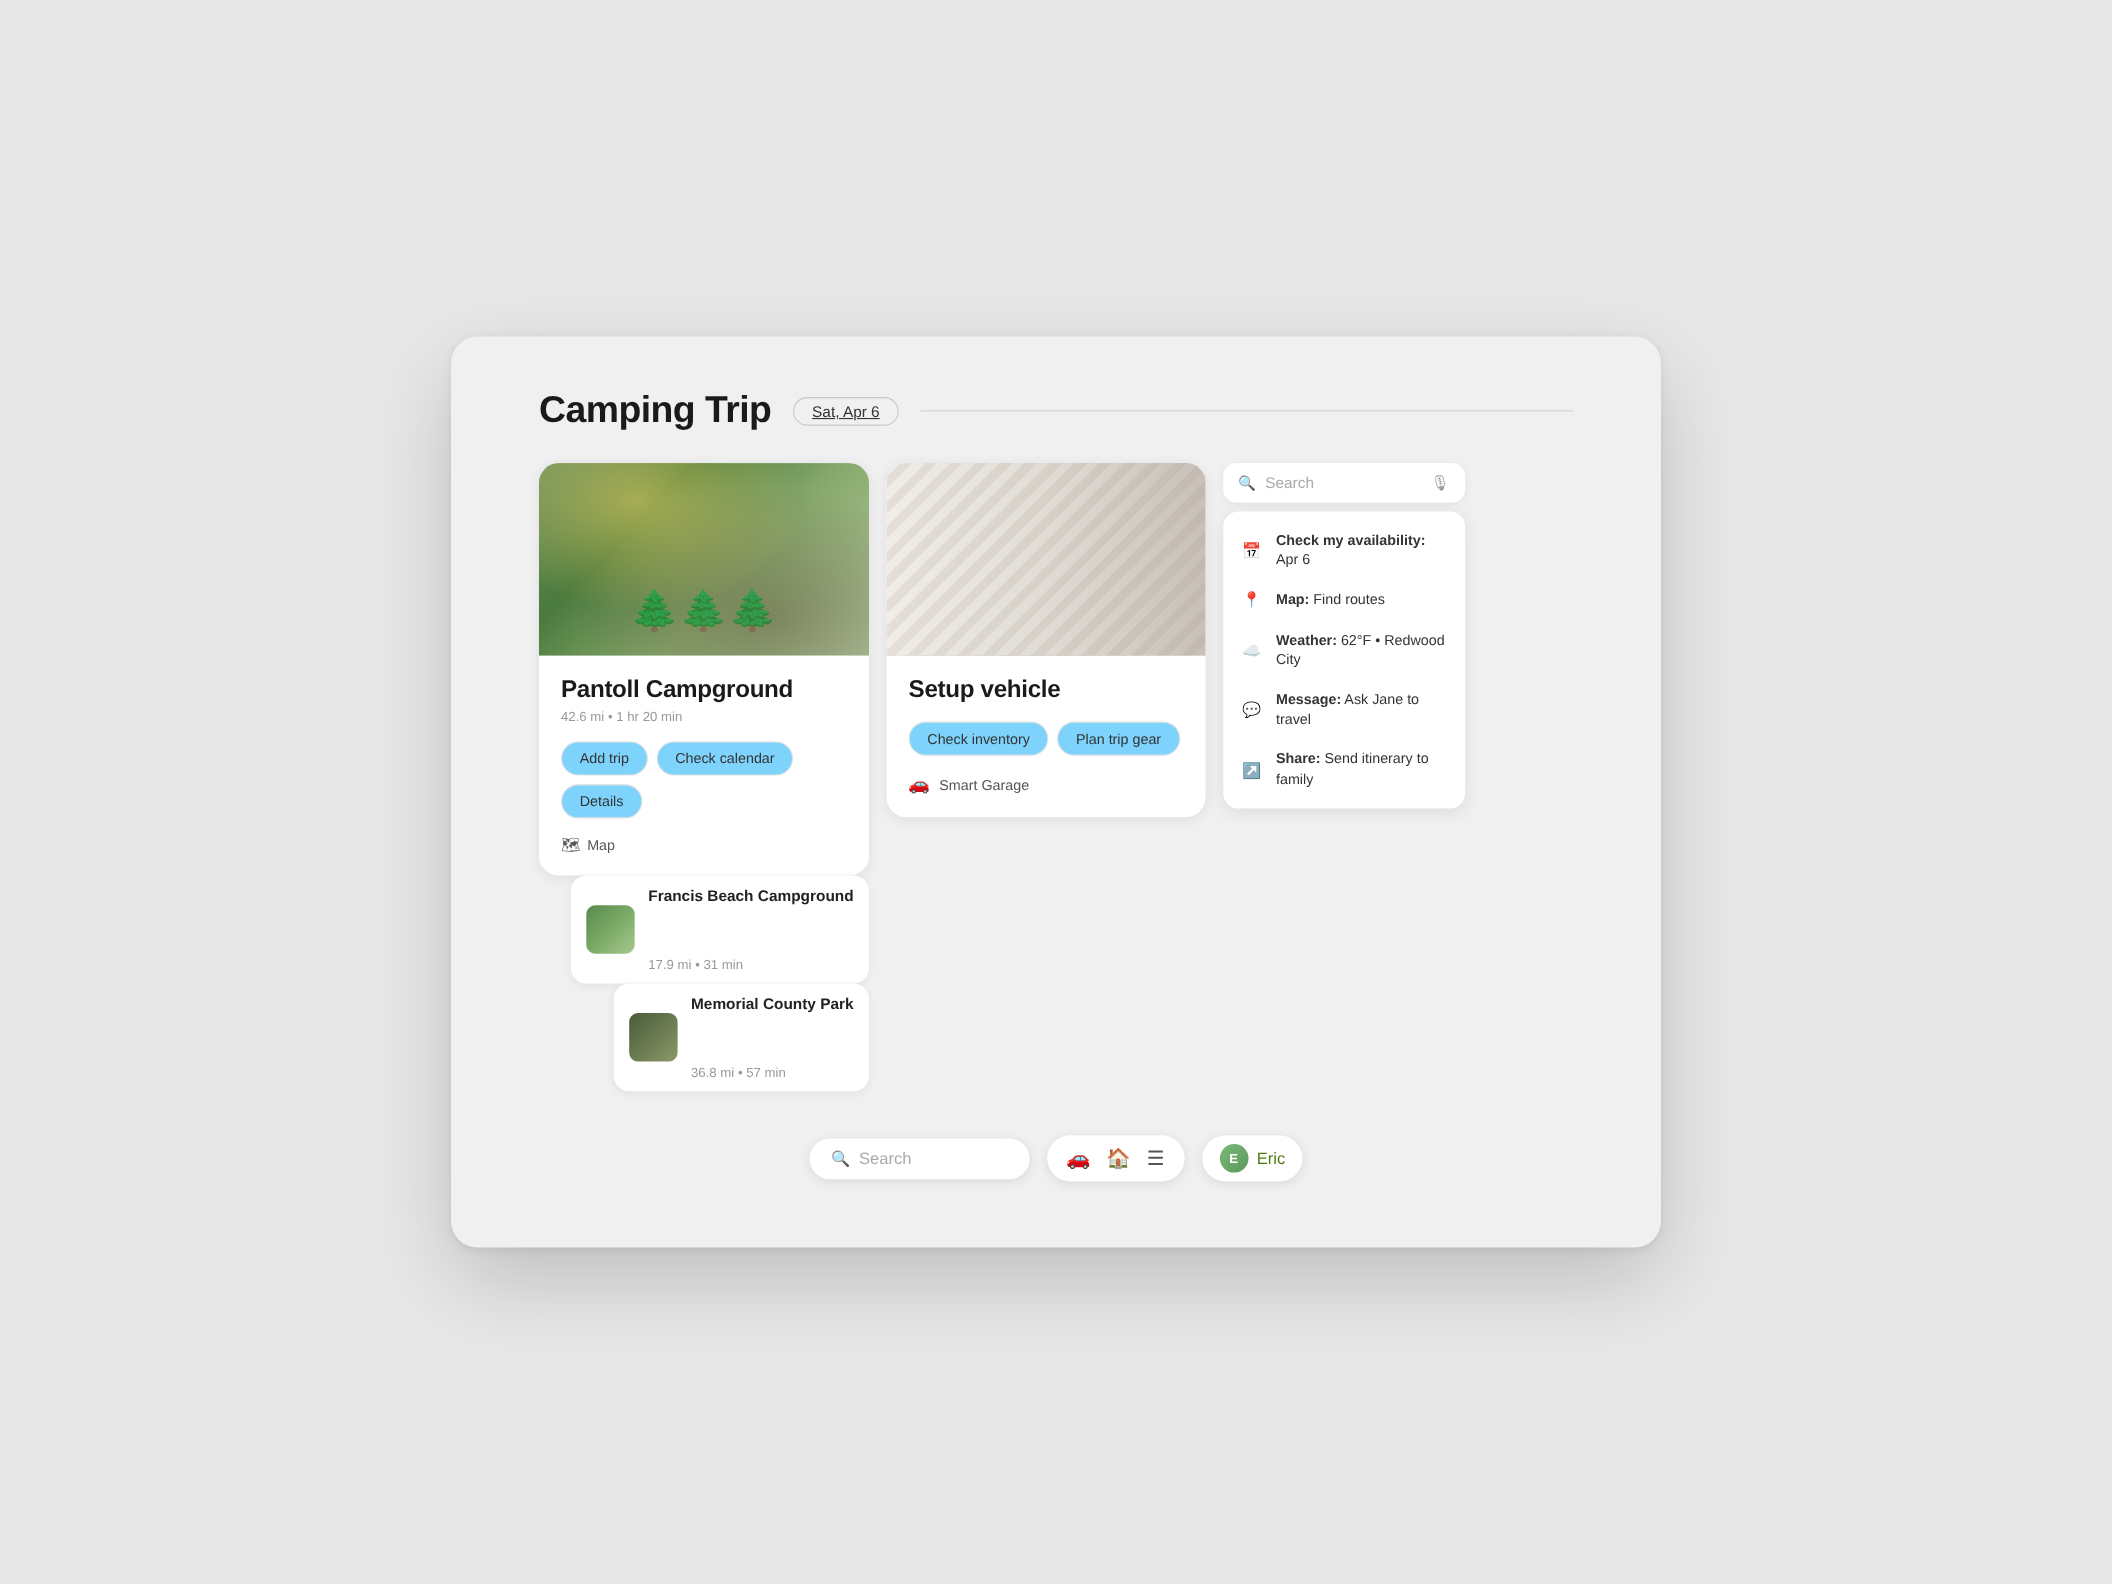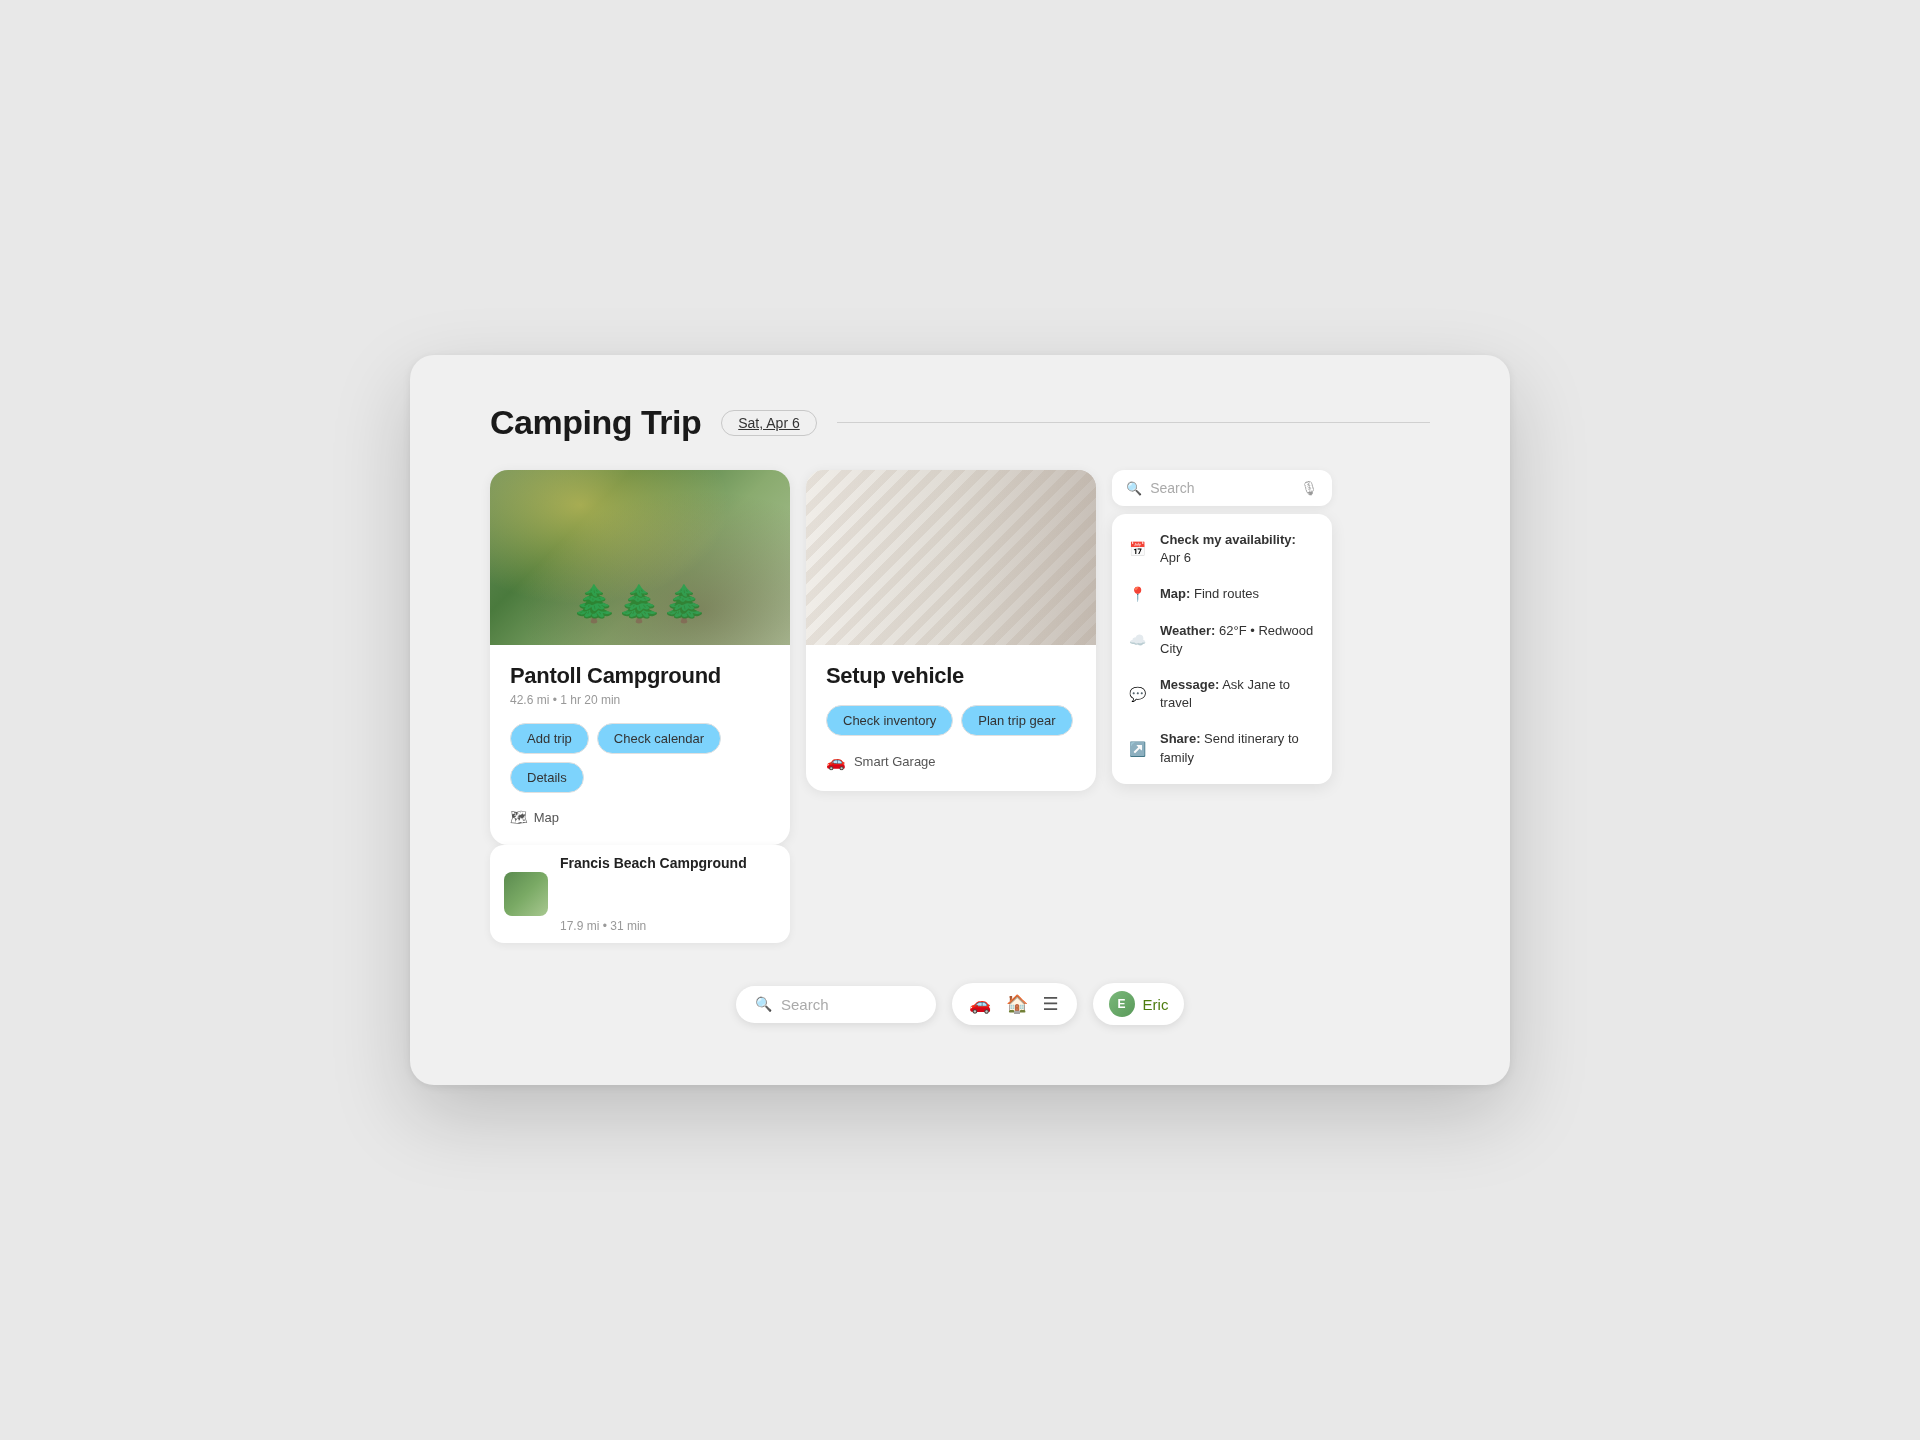--- a/index.html
+++ b/index.html
@@ -44,20 +44,21 @@
       height: 1px;
       background: #d0d0d0;
     }
     
     .left-column {
       display: flex;
       flex-direction: column;
       gap: 0;
       width: 300px;
       flex-shrink: 0;
+      align-items: flex-end;
     }
     .card {
       background: #fff;
       border-radius: 18px;
       overflow: hidden;
       box-shadow: 0 2px 12px rgba(0,0,0,0.07);
     }
     .card-main {
       width: 300px;
       flex-shrink: 0;
@@ -353,20 +354,27 @@
       </div>
 
       <div class="location-item">
         <div class="location-thumb thumb-forest"></div>
         <div class="location-info">
           <div class="location-name">Francis Beach Campground</div>
           <div class="location-meta">17.9 mi • 31 min</div>
         </div>
       </div>
 
+      <div class="location-item">
+        <div class="location-thumb thumb-park"></div>
+        <div class="location-info">
+          <div class="location-name">Memorial County Park</div>
+          <div class="location-meta">36.8 mi • 57 min</div>
+        </div>
+      </div>
 
     </div>
 
     <div class="card card-vehicle">
       <div class="card-image garage-img"></div>
       <div class="card-body">
         <div class="card-title">Setup vehicle</div>
         <div style="margin-bottom: 16px;"></div>
         <div class="card-buttons">
           <button class="card-btn">Check inventory</button>

